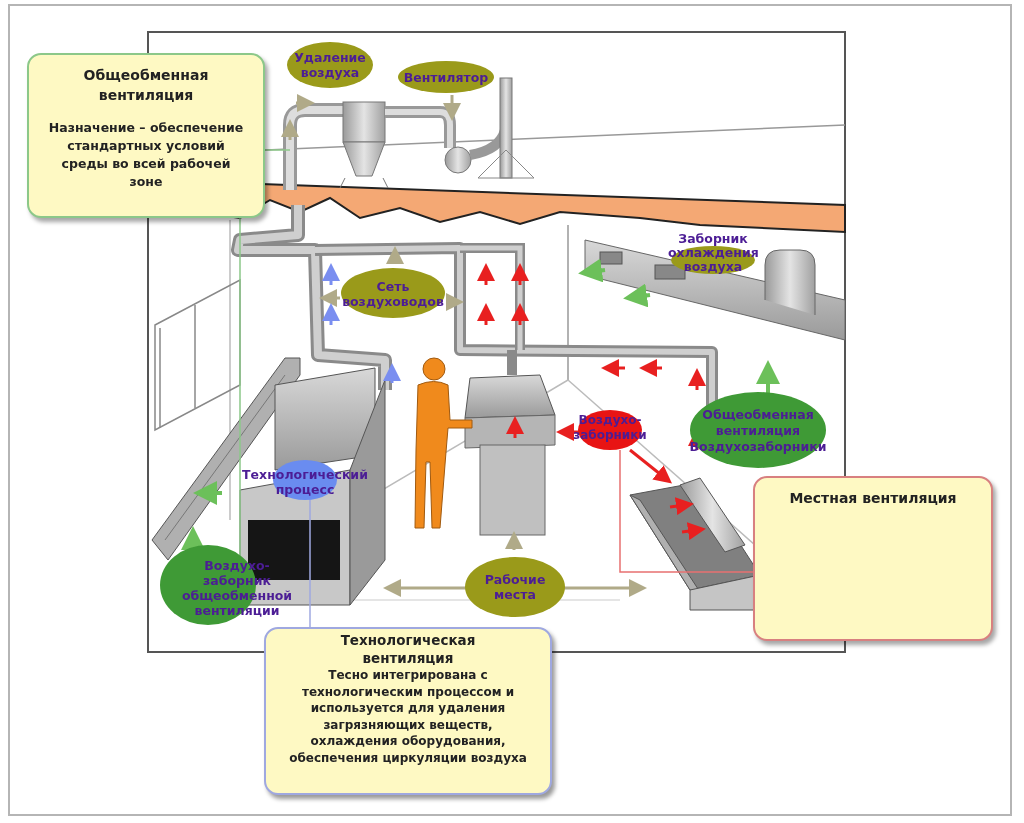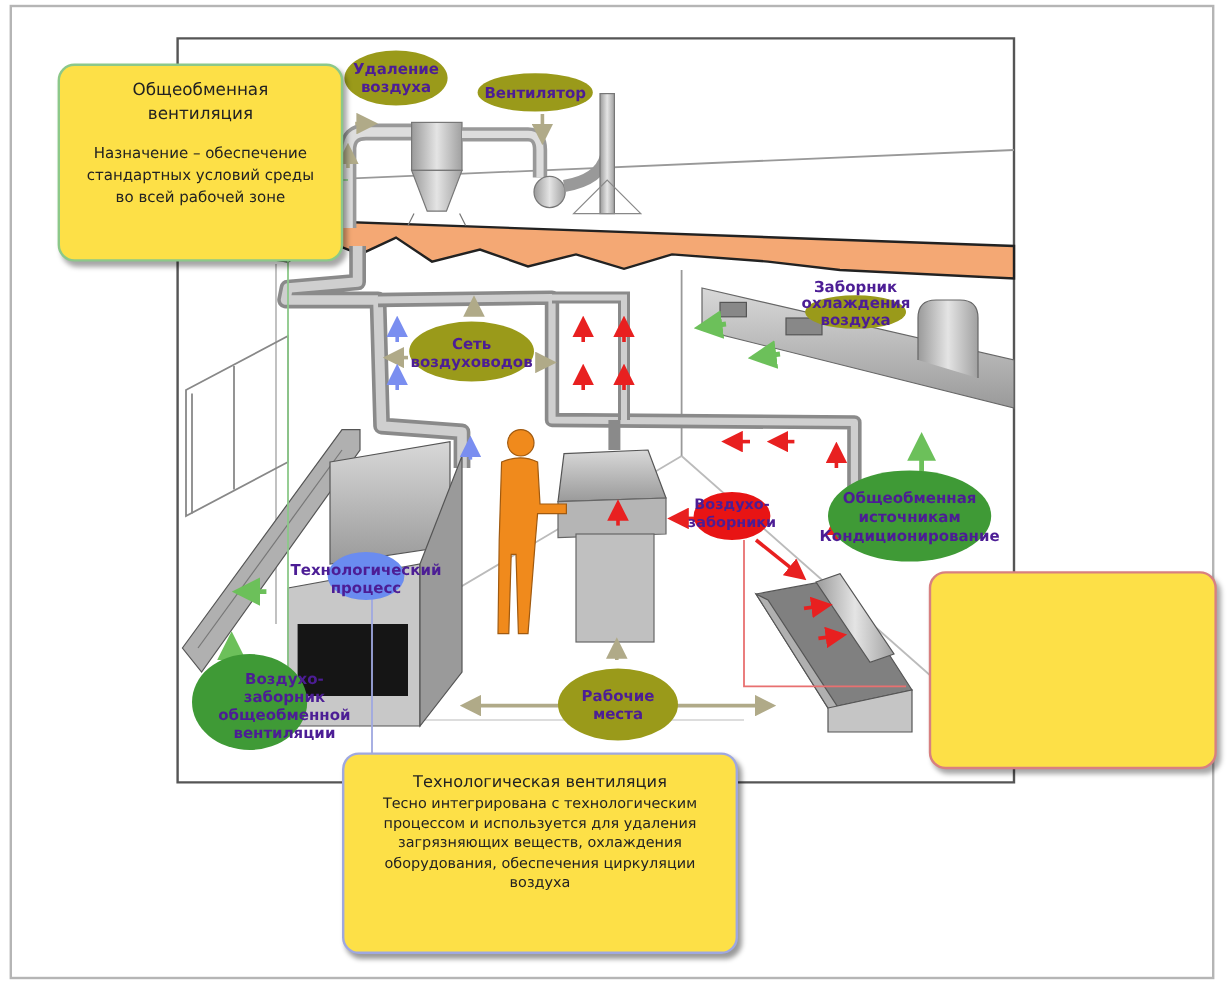--- a/index.html
+++ b/index.html
@@ -1,30 +1,30 @@
 <!DOCTYPE html>
 <html><head>
 <meta charset="utf-8">
 <style>
   html, body { margin: 0; padding: 0; background: #ffffff; }
   body { width: 1024px; height: 823px; position: relative; overflow: hidden;
          font-family: "DejaVu Sans", sans-serif; }
   #outer-frame { position: absolute; left: 8px; top: 4px; width: 1004px; height: 812px;
                  border: 2px solid #b5b5b5; box-sizing: border-box; }
   #scene { position: absolute; left: 0; top: 0; }
-  .callout { position: absolute; background: #fde047; border-radius: 14px; box-sizing: border-box;
-             text-align: center; color: #222; font-weight: normal; margin-left: 21px; }
+  .callout { position: absolute; background: #fef9c3; border-radius: 14px; box-sizing: border-box;
+             text-align: center; color: #222; font-weight: bold; }
   .callout .title { font-size: 14px; line-height: 20px; }
   .callout .body { font-size: 12.5px; line-height: 18px; }
   #callout-general { left: 27px; top: 53px; width: 238px; height: 165px; border: 2px solid #8cc889;
                      box-shadow: 3px 4px 4px rgba(0,0,0,0.35); padding-top: 10px; }
   #callout-local { left: 753px; top: 476px; width: 240px; height: 165px; border: 2px solid #d88080;
                    box-shadow: 3px 4px 4px rgba(0,0,0,0.35); padding-top: 10px; }
-  #callout-tech { left: 264px; top: 627px; width: 330px; height: 168px; border: 2px solid #9fa8e0;
-                  box-shadow: 3px 4px 4px rgba(0,0,0,0.4); padding-top: 14px; }
+  #callout-tech { left: 264px; top: 627px; width: 288px; height: 168px; border: 2px solid #9fa8e0;
+                  box-shadow: 3px 4px 4px rgba(0,0,0,0.4); padding-top: 2px; }
   #callout-general .body, #callout-local .body { margin-top: 14px; }
   #callout-tech .title { line-height: 18px; font-size: 13.5px; }
   #callout-tech .body { font-size: 12px; line-height: 16.5px; }
   .label { position: absolute; text-align: center; font-weight: bold; color: #4c1d95;
            font-size: 12.5px; line-height: 15px; white-space: nowrap; }
 </style>
 </head>
 <body>
 
 <div id="outer-frame"></div>
@@ -189,29 +189,30 @@
   <ellipse cx="305" cy="480" rx="32" ry="20" fill="#6a8cf0"></ellipse>
   <ellipse cx="208" cy="585" rx="48" ry="40" fill="#3f9a36"></ellipse>
   <ellipse cx="515" cy="587" rx="50" ry="30" fill="#9a9a1a"></ellipse>
 </svg>
 
 <div class="label" style="left:288px;top:50px;width:84px;white-space:normal;">Удаление воздуха</div>
 <div class="label" style="left:398px;top:70px;width:96px;">Вентилятор</div>
 <div class="label" style="left:668px;top:232px;width:90px;white-space:normal;line-height:14px;">Заборник охлаждения воздуха</div>
 <div class="label" style="left:335px;top:279px;width:116px;white-space:normal;">Сеть воздуховодов</div>
 <div class="label" style="left:565px;top:413px;width:90px;white-space:normal;font-size:12px;">Воздухо-заборники</div>
-<div class="label" style="left:678px;top:407px;width:160px;white-space:normal;line-height:16px;">Общеобменная источникам Кондиционирование</div>
+<div class="label" style="left:678px;top:407px;width:160px;white-space:normal;line-height:16px;">Общеобменная вентиляция Воздухозаборники</div>
 <div class="label" style="left:230px;top:467px;width:150px;white-space:normal;">Технологический процесс</div>
 <div class="label" style="left:150px;top:558px;width:118px;white-space:normal;padding-left:28px;">Воздухо-заборник общеобменной вентиляции</div>
 <div class="label" style="left:477px;top:572px;width:76px;white-space:normal;">Рабочие места</div>
 
 <div class="callout" id="callout-general">
   <div class="title" style="padding:0 40px;">Общеобменная вентиляция</div>
   <div class="body" style="padding:0 14px;">Назначение – обеспечение стандартных условий среды во всей рабочей зоне</div>
 </div>
 
 <div class="callout" id="callout-local">
+  <div class="title">Местная вентиляция</div>
 </div>
 
 <div class="callout" id="callout-tech">
   <div class="title" style="padding:0 50px;">Технологическая вентиляция</div>
   <div class="body" style="padding:0 14px;">Тесно интегрирована с технологическим процессом и используется для удаления загрязняющих веществ, охлаждения оборудования, обеспечения циркуляции воздуха</div>
 </div>
 
 </body></html>

